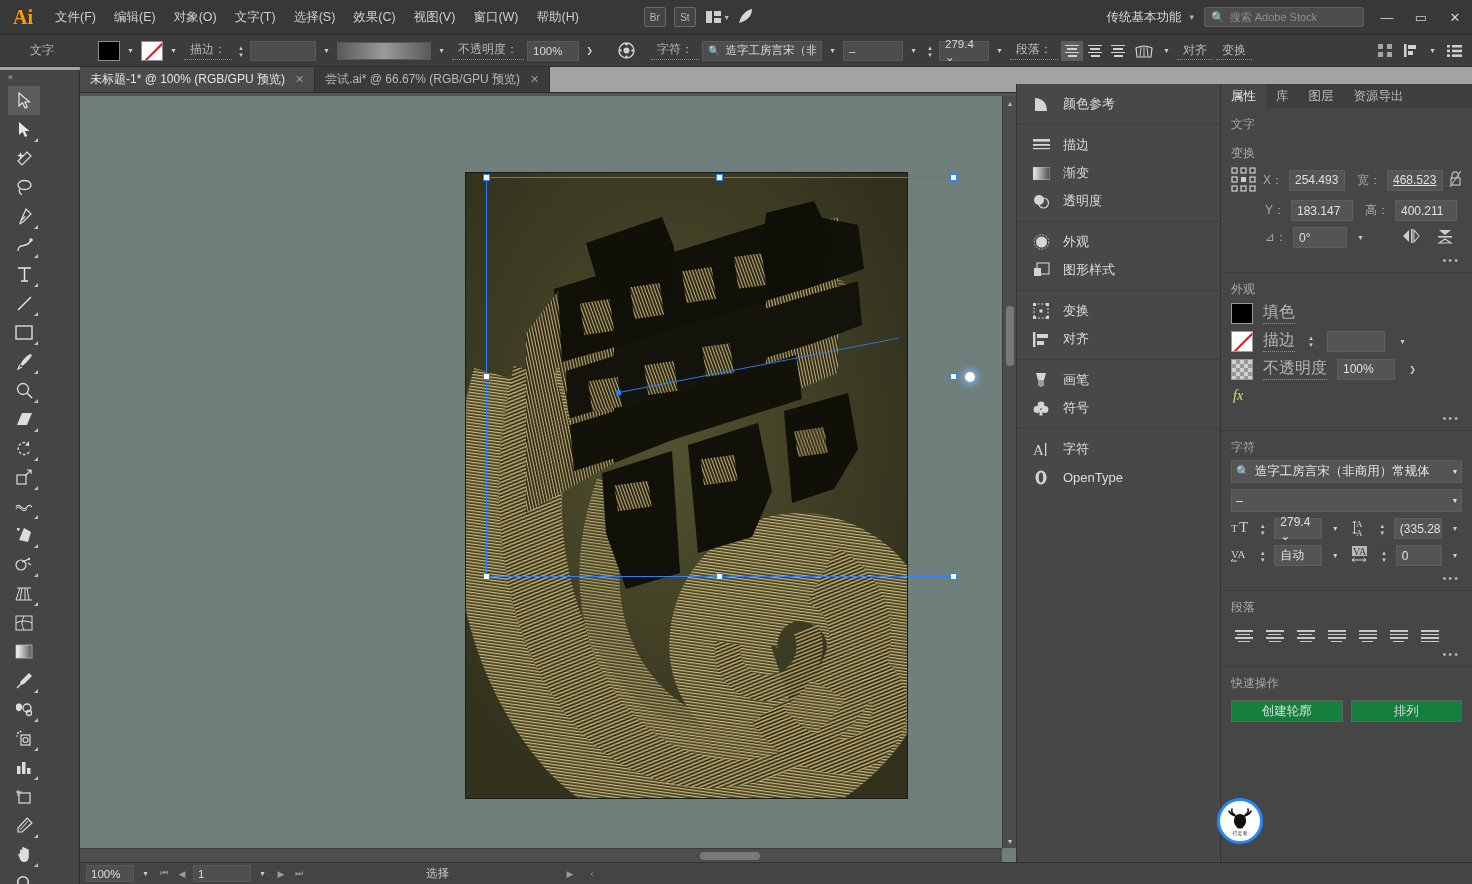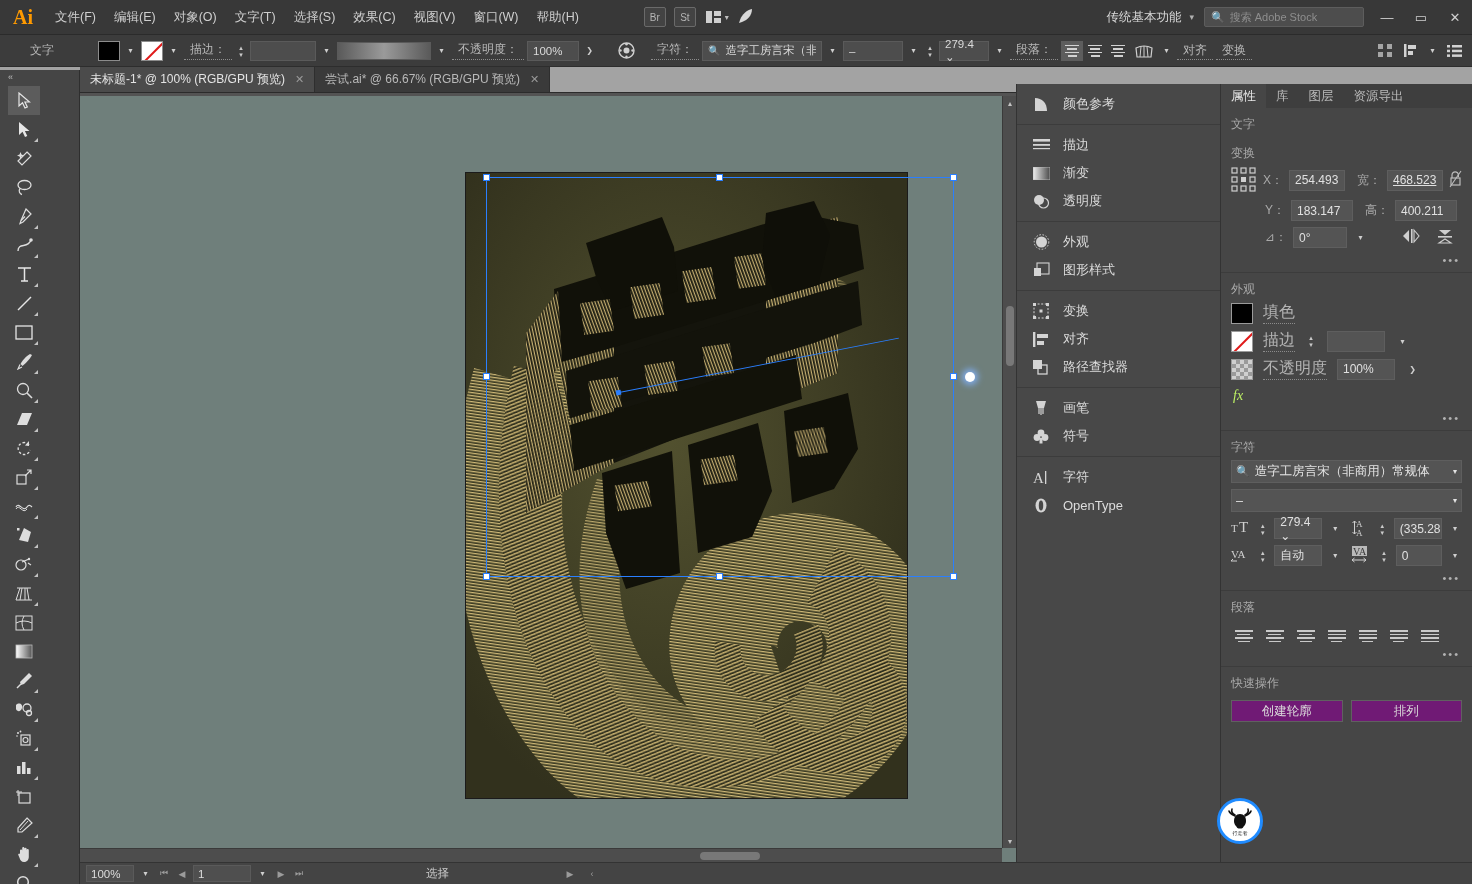--- a/index.html
+++ b/index.html
@@ -261,21 +261,21 @@
     display:flex; align-items:center; padding: 0 4px; color:#e4e4e4;
     font-size:12.5px; gap:5px; margin: 0 10px 6px 10px;
   }
   .combo .cv { flex:1; overflow:hidden; white-space:nowrap; }
   .para-row { display:flex; padding: 4px 8px 0 8px; gap: 2px; }
   .para-btn { width:29px; height:24px; display:flex; flex-direction:column;
               align-items:center; justify-content:center; gap:2px; }
   .para-btn i { display:block; height:1.5px; background:#c9c9c9; }
   .qa-row { display:flex; gap:8px; padding: 4px 10px; }
   .qa-btn {
-    flex:1; height:22px; border:1px solid #606060; background:#701a75;
+    flex:1; height:22px; border:1px solid #606060; background:#15803d;
     display:flex; align-items:center; justify-content:center;
     color:#dcdcdc; font-size:12.5px;
   }
   .deer {
     position:absolute; left:-4px; bottom:18px;
     width:46px; height:46px; border-radius:50%;
     background:#fff; border:3px solid #1f8bff;
     display:flex; align-items:center; justify-content:center;
   }
 
@@ -834,29 +834,20 @@
     <div class="dock-item">
       <span class="dock-ico">
         <svg width="16" height="15" viewBox="0 0 16 15">
             <rect x="0" y="0" width="2.4" height="15" fill="#d4d4d4"></rect>
             <rect x="4" y="2" width="11" height="4" fill="#d4d4d4"></rect>
             <rect x="4" y="9" width="7" height="4" fill="#d4d4d4"></rect>
           </svg>
       </span>
       <span>对齐</span>
     </div>
-    <div class="dock-item">
-      <span class="dock-ico">
-        <svg width="16" height="15" viewBox="0 0 16 15">
-            <rect x="0" y="0" width="9" height="9" fill="#d4d4d4"></rect>
-            <rect x="5" y="5" width="9" height="9" fill="none" stroke="#d4d4d4" stroke-width="1.3"></rect>
-          </svg>
-      </span>
-      <span>路径查找器</span>
-    </div>
   </div>
   <div class="dock-grp">
     <div class="dock-item">
       <span class="dock-ico">
         <svg width="16" height="16" viewBox="0 0 16 16">
             <path d="M3 1 L13 1 L11 8 L5 8 Z" fill="#d4d4d4"></path>
             <path d="M6 8 L6 14 M10 8 L10 14 M8 8 L8 15" stroke="#d4d4d4" stroke-width="1.2"></path>
           </svg>
       </span>
       <span>画笔</span>

